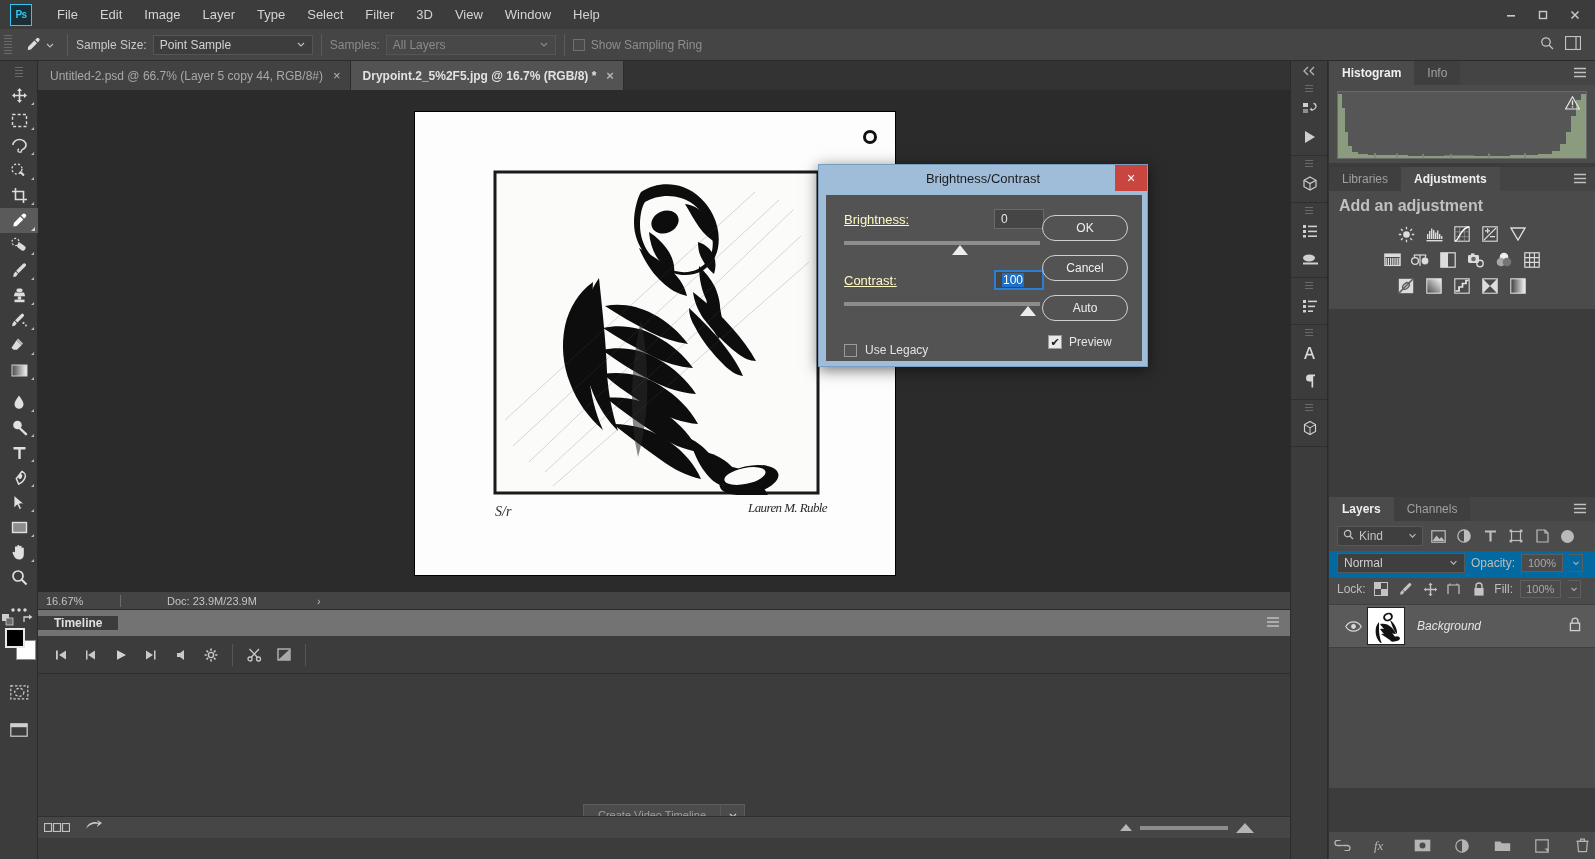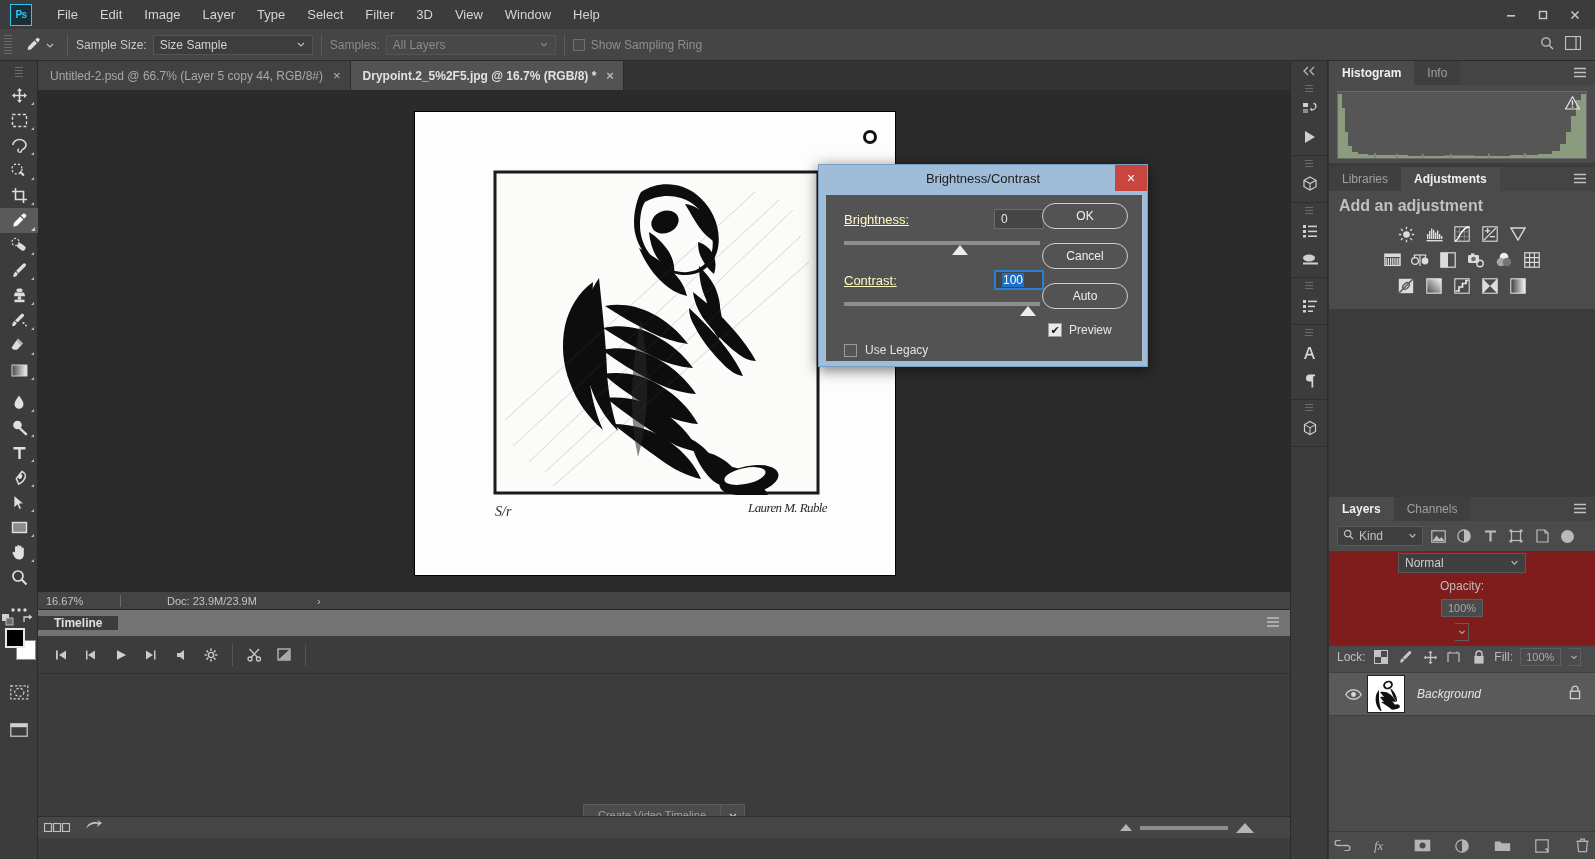--- a/index.html
+++ b/index.html
@@ -200,21 +200,21 @@
   .adj-row { display: flex; justify-content: center; gap: 6px; padding: 2px 0; }
   .adj-ic { width: 22px; height: 22px; display: flex; align-items: center; justify-content: center; }
 
   .lay-filter { display: flex; align-items: center; gap: 4px; padding: 5px 8px; background: #4b4b4b; }
   .kind-box { display: flex; align-items: center; gap: 5px; height: 20px; width: 86px;
     background: #3f3f3f; border: 1px solid #585858; padding: 0 5px; font-size: 12px; color: #c2c2c2; }
   .kind-box .cv { margin-left: auto; }
   .filt-ic { width: 22px; height: 20px; display: flex; align-items: center; justify-content: center; color: #b8b8b8; }
   .toggle-knob { width: 13px; height: 13px; border-radius: 50%; background: #b9b9b9; margin-left: 4px; }
 
-  .blend-row { display: flex; align-items: center; gap: 6px; padding: 2px 8px 5px; background: #7f1d1d; flex-direction: column; }
+  .blend-row { display: flex; align-items: center; gap: 6px; padding: 2px 8px 5px; background: #0369a1; }
   .blend-sel { width: 128px; height: 20px; background: #3f3f3f; border: 1px solid #585858;
     display: flex; align-items: center; padding: 0 6px; font-size: 12px; color: #cfcfcf; }
   .blend-sel .cv { margin-left: auto; }
   .op-label { font-size: 12px; color: #bdbdbd; }
   .op-field { width: 42px; height: 18px; background: #4b4b4b; border: 1px solid #5e5e5e;
     display: flex; align-items: center; justify-content: center; font-size: 11px; color: #a8a8a8; }
   .op-caret { width: 14px; height: 18px; border: 1px solid #5e5e5e; border-left: none;
     display:flex; align-items:center; justify-content:center; }
 
   .lock-row { display: flex; align-items: center; gap: 7px; padding: 2px 8px 6px; background: #4b4b4b; }
@@ -270,21 +270,21 @@
   .slider { position: relative; margin-top: 9px; height: 18px; width: 196px; }
   .slider-track { position: absolute; left: 0; top: 3px; width: 196px; height: 4px; background: #8d8d8d; }
   .slider-thumb {
     position: absolute; top: 7px; width: 0; height: 0;
     border-left: 8px solid transparent; border-right: 8px solid transparent;
     border-bottom: 10px solid #ececec;
   }
   .legacy-row { position: absolute; left: 18px; top: 148px; display: flex; align-items: center; gap: 8px; }
   .legacy-box { width: 13px; height: 13px; border: 1px solid #9a9a9a; background: #555; }
   .legacy-lbl { font-size: 12px; color: #e2e2e2; }
-  .dlg-right { position: absolute; right: 14px; top: 8px; width: 86px; }
+  .dlg-right { position: absolute; right: 14px; top: 20px; width: 86px; }
   .dlg-btn {
     width: 86px; height: 26px; border: 1px solid #cfcfcf; border-radius: 13px;
     background: #535353; color: #f0f0f0; font-size: 12px;
     display: flex; align-items: center; justify-content: center; margin-bottom: 14px;
   }
   .preview-row { display: flex; align-items: center; gap: 7px; margin-top: 4px; padding-left: 6px; }
   .prev-box {
     width: 14px; height: 14px; background: #e9e9e9; border: 1px solid #9b9b9b;
     display: flex; align-items: center; justify-content: center; color: #1a1a1a; font-size: 11px;
   }
@@ -337,21 +337,21 @@
           <path d="M12.5 2.5a1.8 1.8 0 0 1 2.6 2.6l-1.3 1.3-2.6-2.6zM10.4 4.6l2.6 2.6-6.2 6.2-3.1.5.5-3.1z" fill="#ddd"></path>
         </svg>
       </div>
       <svg width="10" height="10" viewBox="0 0 10 10">
         <path d="M2 4 L5 7 L8 4" stroke="#bbb" fill="none" stroke-width="1.2"></path>
         </svg>
     </div>
     <div class="ob-sep"></div>
     <div class="ob-label">Sample Size:</div>
     <div class="ob-select" style="width:160px">
-      <span>Size Sample</span>
+      <span>Point Sample</span>
       <span class="cv">
         <svg width="10" height="10" viewBox="0 0 10 10">
             <path d="M2 4 L5 7 L8 4" stroke="#bbb" fill="none" stroke-width="1.2"></path>
           </svg>
       </span>
     </div>
     <div class="ob-sep"></div>
     <div class="ob-label dim">Samples:</div>
     <div class="ob-select dim" style="width:170px">
       <span>All Layers</span>

